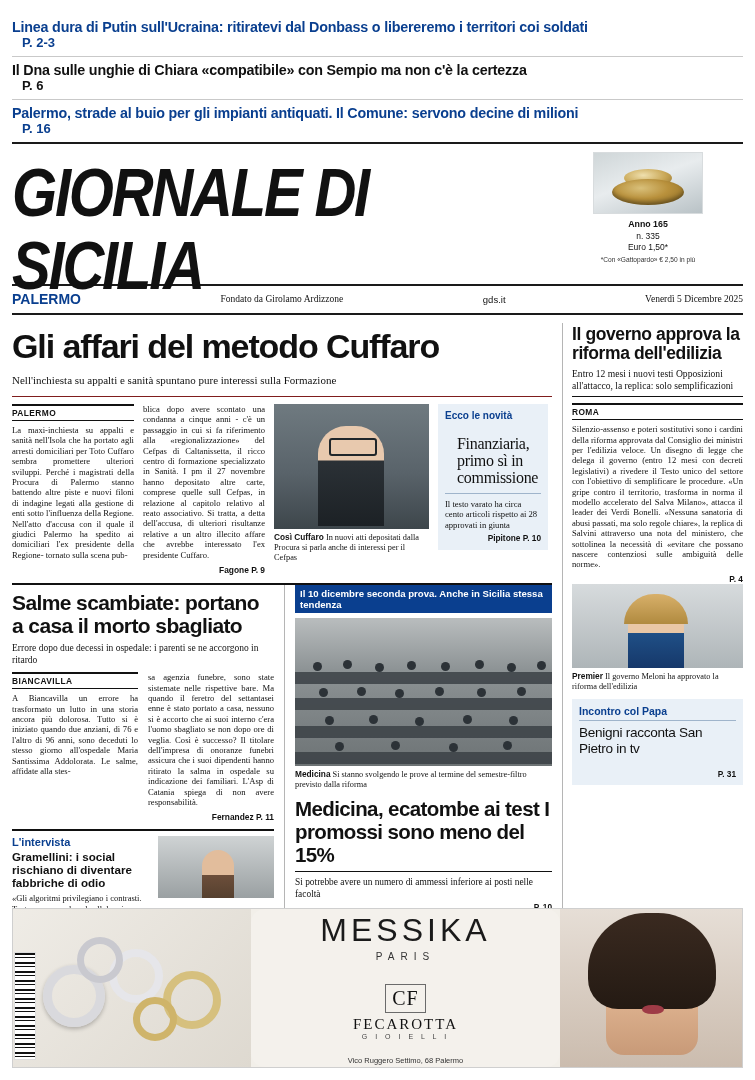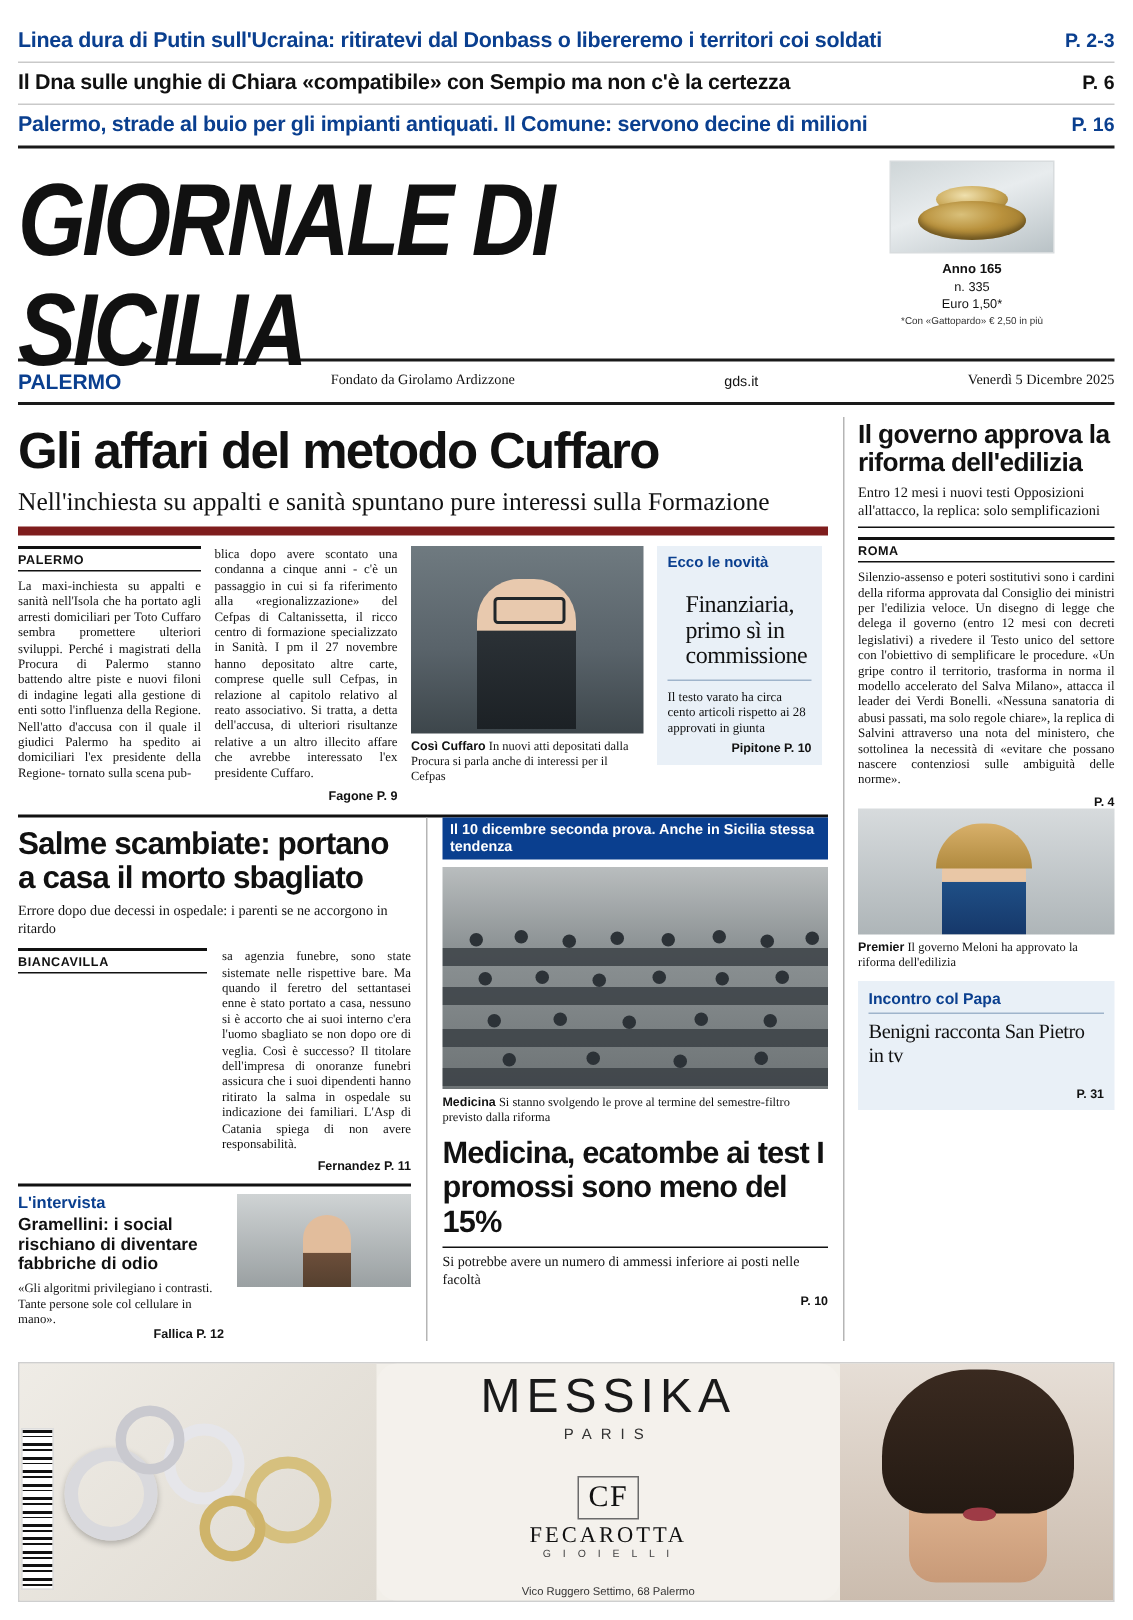--- a/index.html
+++ b/index.html
@@ -12,20 +12,21 @@
     overflow: hidden;
   }
   .page { width:755px; height:1080px; position:relative; padding: 0 12px; }
 
   
   .teasers { border-bottom: 2px solid #1a1a1a; padding-top: 14px; }
   .teaser {
     display:flex; align-items:baseline; justify-content:space-between;
     padding: 5px 0 6px 0;
     border-bottom: 1px solid #c9c9c9;
+    flex-direction: column;
   }
   .teaser:last-child { border-bottom: none; }
   .teaser-text { font-family:"Liberation Sans", sans-serif; font-weight:700; font-size:14.3px; letter-spacing:-0.2px; }
   .teaser-1 .teaser-text, .teaser-1 .teaser-page { color:#0a3f8f; }
   .teaser-2 .teaser-text, .teaser-2 .teaser-page { color:#111; }
   .teaser-3 .teaser-text, .teaser-3 .teaser-page { color:#0a3f8f; }
   .teaser-page { font-family:"Liberation Sans", sans-serif; font-weight:700; font-size:13px; white-space:nowrap; padding-left:10px; }
 
   
   .masthead { display:flex; align-items:flex-start; justify-content:space-between; padding-top:8px; }
@@ -74,22 +75,22 @@
   .body-grid { display:flex; gap:10px; padding-top:8px; }
   .col-main { width:540px; }
   .col-side { width:181px; border-left:1px solid #b5b5b5; padding-left:9px; }
 
   h1.lead {
     font-family:"Liberation Sans", sans-serif;
     font-weight:700; font-size:34px; line-height:38px;
     letter-spacing:-1.1px; margin:4px 0 6px 0;
   }
   .lead-sub {
-    font-family:"Liberation Serif", serif; font-size:17px; line-height:18px;
-    padding-bottom:7px; border-bottom:6px solid #7f1d1d; margin-bottom:7px;
+    font-family:"Liberation Serif", serif; font-size:11px; line-height:18px;
+    padding-bottom:7px; border-bottom:1px solid #7f1d1d; margin-bottom:7px;
   }
 
   .lead-cols { display:flex; gap:9px; }
   .lc { width:122px; }
   .kicker {
     font-family:"Liberation Sans", sans-serif; font-weight:700; font-size:8.4px;
     letter-spacing:.4px; border-top:2px solid #111; border-bottom:1px solid #111;
     padding:2px 0 2px 0; margin-bottom:4px;
   }
   p.txt { font-family:"Liberation Serif", serif; font-size:8.6px; line-height:10.4px; text-align:justify; margin:0 0 5px 0; }
@@ -177,21 +178,21 @@
     background: linear-gradient(180deg,#d7dbdd 0%,#aeb5b8 100%); }
   .photo-meloni:before { content:""; position:absolute; left:56px; top:16px; width:56px; height:68px; border-radius:26px 26px 0 0;
     background: linear-gradient(180deg,#e9c7a6 0%,#e9c7a6 48%,#1f4f86 49%,#16386a 100%); }
   .photo-meloni:after { content:""; position:absolute; left:52px; top:10px; width:64px; height:30px; border-radius:30px 30px 0 0;
     background: linear-gradient(180deg,#d8b06a 0%,#b08a3f 100%); }
   .cap-side { font-family:"Liberation Serif", serif; font-size:8.3px; line-height:10px; margin-top:3px; }
   .cap-side b { font-family:"Liberation Sans", sans-serif; }
 
   .box-papa { background:#e9f0f7; padding:6px 7px; margin-top:7px; }
   .box-papa .h { font-family:"Liberation Sans", sans-serif; font-weight:700; font-size:10.5px; color:#0a3f8f; border-bottom:1px solid #9fb4cb; padding-bottom:3px; margin-bottom:4px; }
-  .box-papa .t { font-family:Liberation Serif, serif; font-size:13.6px; line-height:16px; letter-spacing:-.3px; }
+  .box-papa .t { font-family:Liberation Sans, sans-serif; font-size:13.6px; line-height:16px; letter-spacing:-.3px; }
   .box-papa .p { font-family:"Liberation Sans", sans-serif; font-weight:700; font-size:8.3px; text-align:right; margin-top:12px; }
 
   
   .ad {
     position:absolute; left:12px; right:12px; bottom:12px; height:160px;
     border:1px solid #cfcfcf; background:#f2efe9; display:flex; overflow:hidden;
   }
   .ad-left { width:238px; position:relative; background:linear-gradient(135deg,#efece6 0%, #ded9d0 100%); }
   .ring { position:absolute; border-radius:50%; }
   .ad-mid { flex:1; display:flex; flex-direction:column; align-items:center; justify-content:center; background:#f4f1ec;border-radius:14px; }
@@ -292,20 +293,21 @@
       <div class="sec-rule"></div>
 
       <div class="salme-wrap">
 
         <div style="width:262px">
           <h2 class="salme">Salme scambiate: portano a casa il morto sbagliato</h2>
           <div class="salme-dek">Errore dopo due decessi in ospedale: i parenti se ne accorgono in ritardo</div>
           <div style="display:flex; gap:10px; margin-top:6px;">
             <div class="salme-left">
               <div class="kicker">BIANCAVILLA</div>
+              <p class="txt">A Biancavilla un errore ha trasformato un lutto in una storia ancora più dolorosa. Tutto si è iniziato quando due anziani, di 76 e l'altro di 96 anni, sono deceduti lo stesso giorno all'ospedale Maria Santissima Addolorata. Le salme, affidate alla stes-</p>
             </div>
             <div class="salme-right">
               <p class="txt">sa agenzia funebre, sono state sistemate nelle rispettive bare. Ma quando il feretro del settantasei enne è stato portato a casa, nessuno si è accorto che ai suoi interno c'era l'uomo sbagliato se non dopo ore di veglia. Così è successo? Il titolare dell'impresa di onoranze funebri assicura che i suoi dipendenti hanno ritirato la salma in ospedale su indicazione dei familiari. L'Asp di Catania spiega di non avere responsabilità.</p>
               <div class="byline">Fernandez P. 11</div>
             </div>
           </div>
 
           <div class="intervista">
             <div class="txtcol">
               <div class="h">L'intervista</div>

